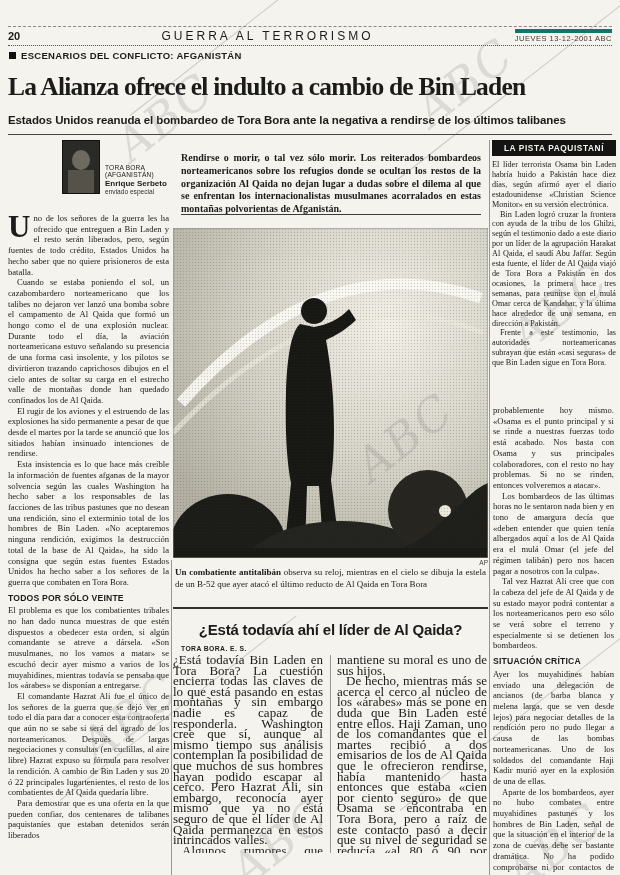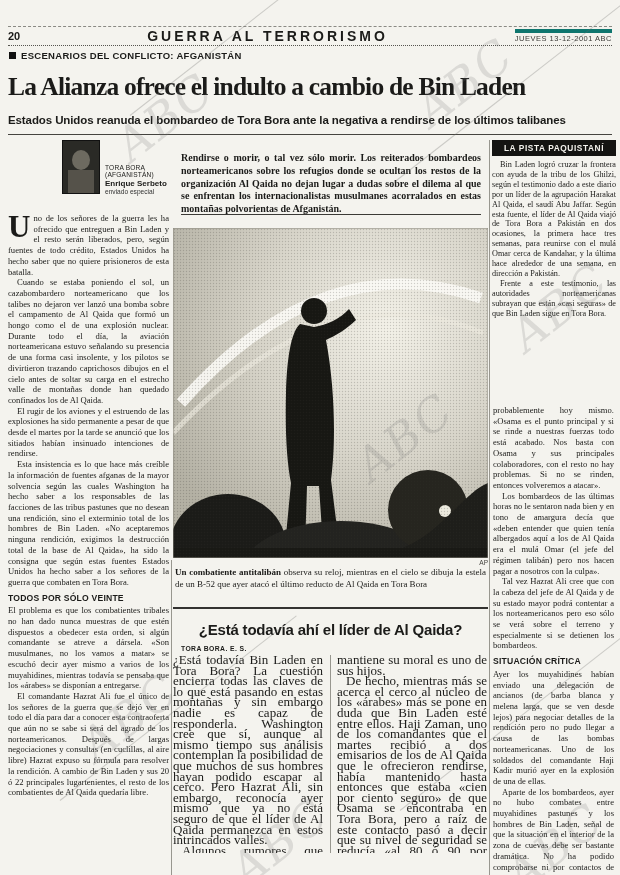--- a/index.html
+++ b/index.html
@@ -9,21 +9,21 @@
     font-family:"Liberation Serif",serif;color:#1b1b19;
   }
   
   .header{
     position:absolute;top:26px;left:8px;right:8px;height:18px;
     border-top:1px dashed #8a8a84;border-bottom:1px dotted #55544f;
     display:flex;align-items:center;justify-content:space-between;
     font-family:"Liberation Sans",sans-serif;
   }
   .page-num{font-weight:bold;font-size:11px;}
-  .section-title{font-weight:bold;font-size:14px;letter-spacing:3px;}
+  .section-title{font-weight:normal;font-size:12px;letter-spacing:3px;}
   .edition-date{font-size:7.5px;color:#3c3b37;letter-spacing:.5px;border-top:4px solid #0f766e;padding-top:1px;}
   
   .kicker{position:absolute;top:50px;left:9px;font-family:"Liberation Sans",sans-serif;
     font-weight:bold;font-size:9.5px;letter-spacing:.3px;}
   .kicker .sq{display:inline-block;width:7px;height:7px;background:#111;margin-right:5px;}
   .headline{position:absolute;top:72px;left:8px;width:606px;
     font-weight:bold;font-size:26px;letter-spacing:-.8px;white-space:nowrap;
     transform:scaleX(.98);transform-origin:left;overflow:hidden;}
   .subheadline{position:absolute;top:114px;left:8px;width:606px;
     font-family:"Liberation Sans",sans-serif;font-weight:bold;font-size:11.5px;
@@ -117,33 +117,35 @@
       <div class="bl-role">enviado especial</div>
     </div>
   </div>
 
   <div class="lead">Rendirse o morir, o tal vez sólo morir. Los reiterados bombardeos norteamericanos sobre los refugios donde se ocultan los restos de la organización Al Qaida no dejan lugar a dudas sobre el dilema al que se enfrentan los internacionalistas musulmanes acorralados en estas montañas polvorientas de Afganistán.</div>
   <div class="rule-lead"></div>
 
   <div class="sidebar">
     <div class="sb-title">LA PISTA PAQUISTANÍ</div>
     <div class="sb-body">
+      <p class="np">El líder terrorista Osama bin Laden habría huido a Pakistán hace diez días, según afirmó ayer el diario estadounidense «Christian Science Monitor» en su versión electrónica.</p>
       <p>Bin Laden logró cruzar la frontera con ayuda de la tribu de los Ghilzi, según el testimonio dado a este diario por un líder de la agrupación Harakat Al Qaida, el saudí Abu Jaffar. Según esta fuente, el líder de Al Qaida viajó de Tora Bora a Pakistán en dos ocasiones, la primera hace tres semanas, para reunirse con el mulá Omar cerca de Kandahar, y la última hace alrededor de una semana, en dirección a Pakistán.</p>
       <p>Frente a este testimonio, las autoridades norteamericanas subrayan que están «casi seguras» de que Bin Laden sigue en Tora Bora.</p>
     </div>
   </div>
 
   <div class="col col-left">
     <p class="np"><span class="dropcap">U</span><span>no de los señores de la guerra les ha ofrecido que entreguen a Bin Laden y el resto serán liberados, pero, según fuentes de todo crédito, Estados Unidos ha hecho saber que no quiere prisioneros de esta batalla.</span></p>
     <p>Cuando se estaba poniendo el sol, un cazabombardero norteamericano que los talibes no dejaron ver lanzó una bomba sobre el campamento de Al Qaida que formó un hongo como el de una explosión nuclear. Durante todo el día, la aviación norteamericana estuvo señalando su presencia de una forma casi insolente, y los pilotos se divirtieron trazando caprichosos dibujos en el cielo antes de soltar su carga en el estrecho valle de montañas donde han quedado confinados los de Al Qaida.</p>
     <p>El rugir de los aviones y el estruendo de las explosiones ha sido permanente a pesar de que desde el martes por la tarde se anunció que los sitiados habían insinuado intenciones de rendirse.</p>
     <p>Esta insistencia es lo que hace más creíble la información de fuentes afganas de la mayor solvencia según las cuales Washington ha hecho saber a los responsables de las facciones de las tribus pastunes que no desean una rendición, sino el exterminio total de los hombres de Bin Laden. «No aceptaremos ninguna rendición, exigimos la destrucción total de la base de Al Qaida», ha sido la consigna que según estas fuentes Estados Unidos ha hecho saber a los señores de la guerra que combaten en Tora Bora.</p>
     <p class="body-subhead">TODOS POR SÓLO VEINTE</p>
     <p class="np">El problema es que los combatientes tribales no han dado nunca muestras de que estén dispuestos a obedecer esta orden, si algún comandante se atreve a dársela. «Son musulmanes, no los vamos a matar» se escuchó decir ayer mismo a varios de los muyahidines, mientras todavía se pensaba que los «árabes» se disponían a entregarse.</p>
     <p>El comandante Hazrat Ali fue el único de los señores de la guerra que se dejó ver en todo el día para dar a conocer esta contraoferta que aún no se sabe si será del agrado de los norteamericanos. Después de largas negociaciones y consultas (en cuclillas, al aire libre) Hazrat expuso su fórmula para resolver la rendición. A cambio de Bin Laden y sus 20 ó 22 principales lugartenientes, el resto de los combatientes de Al Qaida quedaría libre.</p>
+    <p>Para demostrar que es una oferta en la que pueden confiar, dos centenares de talibanes paquistaníes que estaban detenidos serán liberados</p>
   </div>
 
   <svg class="photo" viewBox="0 0 315 330" xmlns="http://www.w3.org/2000/svg">
     <defs>
       <radialGradient id="sky" cx="68%" cy="30%" r="80%">
         <stop offset="0%" stop-color="#f3f1e8"></stop>
         <stop offset="50%" stop-color="#d8d5ca"></stop>
         <stop offset="100%" stop-color="#b4b1a4"></stop>
       </radialGradient>
       <pattern id="ht" width="3" height="3" patternUnits="userSpaceOnUse">

